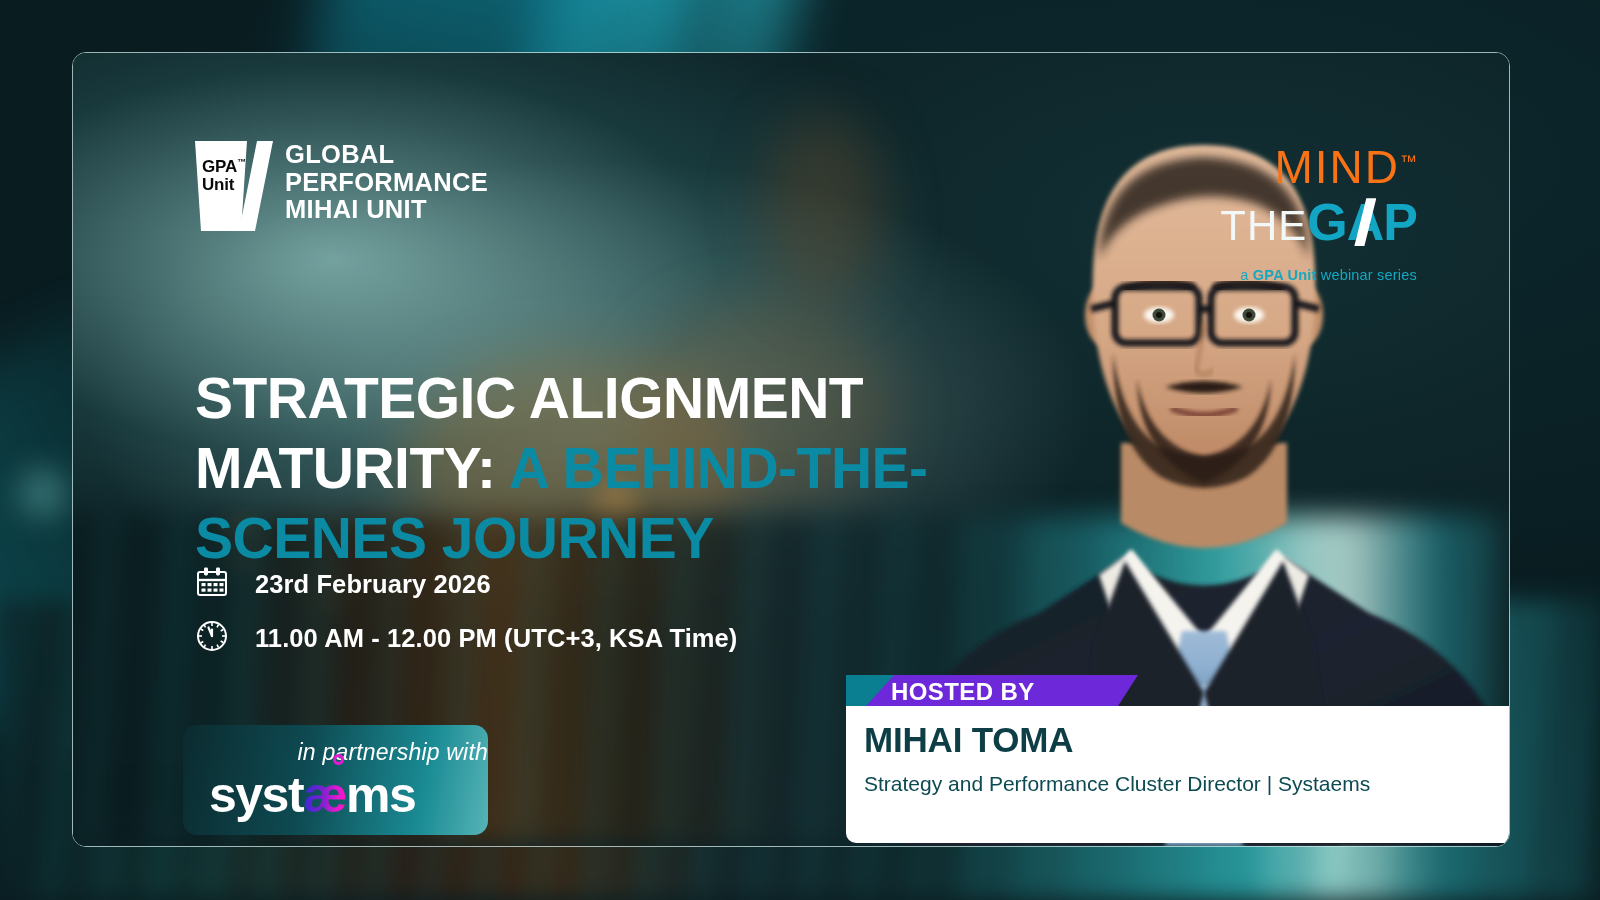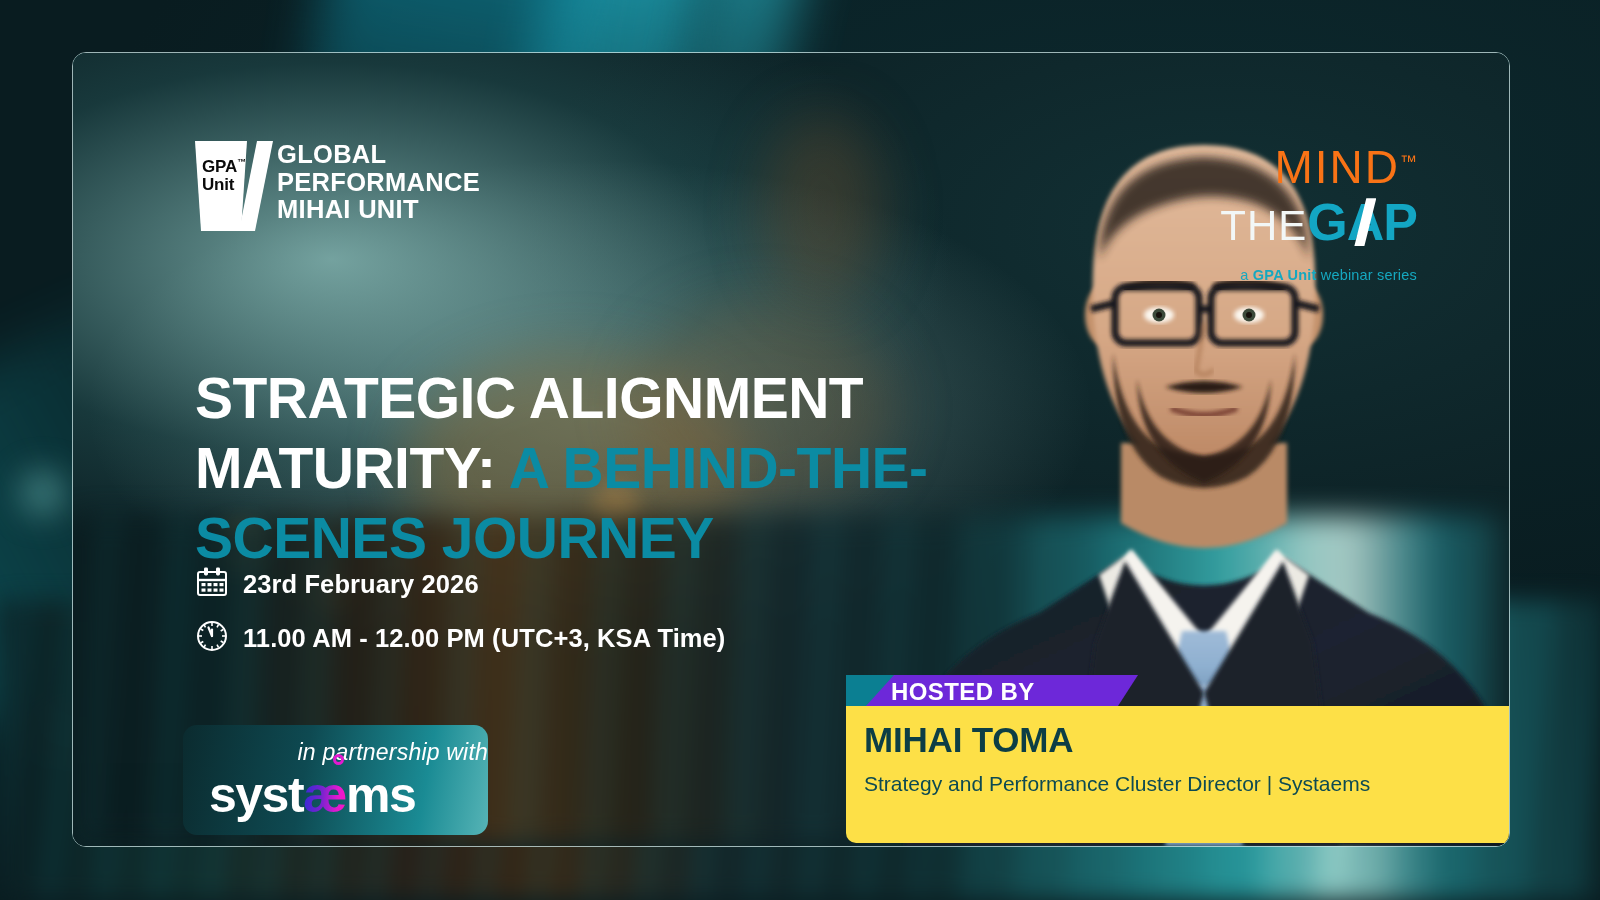--- a/index.html
+++ b/index.html
@@ -45,21 +45,21 @@
     background:
       repeating-linear-gradient(93deg, rgba(0,0,0,0) 0 26px, rgba(40,150,155,.16) 26px 44px, rgba(0,0,0,0) 44px 72px),
       linear-gradient(90deg,#09191c 0%,#0c2326 10%,#2b2014 22%,#45321a 30%,#2a2417 38%,#13272b 50%,#0f2a2e 62%,#1a6a70 72%,#36a9aa 80%,#c6e4dc 88%,#1c666e 95%,#102c30 100%);
   }
 
   
   #portrait{position:absolute;left:826px;top:0;width:610px;height:793px;overflow:hidden;}
   #portrait svg{position:absolute;left:0;top:0;}
 
   
-  #gpa-logo{position:absolute;left:122px;top:88px;display:flex;align-items:flex-start;gap:0px;}
+  #gpa-logo{position:absolute;left:122px;top:88px;display:flex;align-items:flex-start;gap:8px;}
   .gpa-mark{position:relative;width:66px;height:90px;}
   .gpa-shield{position:absolute;left:0;top:0;width:52px;height:90px;background:#fff;
     clip-path:polygon(0 0, 52px 0, 46px 90px, 6px 90px);}
   .gpa-slash{position:absolute;left:44px;top:0;width:34px;height:90px;background:#fff;
     clip-path:polygon(18px 0, 34px 0, 16px 90px, 0 90px);}
   .gpa-txt{position:absolute;left:7px;top:12px;color:#0a0a0a;font-weight:bold;font-size:17px;
     line-height:18px;letter-spacing:-.2px;}
   .gpa-tm{font-size:9px;vertical-align:super;font-weight:bold;}
   .gpa-words{margin-left:16px;color:#fff;font-weight:bold;font-size:25.5px;line-height:27.5px;
     letter-spacing:.3px;white-space:pre-line;}
@@ -76,21 +76,21 @@
   .mtg-sub{color:#15a8c0;font-size:14.5px;margin-top:6px;letter-spacing:.2px;}
   .mtg-sub b{font-weight:bold;}
 
   
   #title{position:absolute;left:122px;top:272px;width:760px;
     font-weight:bold;font-size:57px;line-height:70px;letter-spacing:-.5px;color:#fff;}
   .t-accent{color:#0b8ba3;}
 
   
   #details{position:absolute;left:122px;top:512px;}
-  .d-row{display:flex;align-items:center;gap:14px;margin-bottom:16px;text-align:right;}
+  .d-row{display:flex;align-items:center;gap:26px;margin-bottom:16px;text-align:right;}
   .d-text{color:#fff;font-size:25.5px;font-weight:bold;letter-spacing:.1px;}
 
   
   #partner{position:absolute;left:110px;top:672px;width:305px;height:110px;border-radius:14px;
     background:linear-gradient(100deg,#0b2b2f 0%,#0e4a52 40%,#1a8b94 78%,#56b4b6 100%);
     display:flex;flex-direction:column;justify-content:center;padding:0 0 0 26px;box-sizing:border-box;}
   .p-small{color:#fff;font-size:23px;font-style:italic;font-weight:500;letter-spacing:.2px;text-align:right;}
   .p-logo{margin-top:2px;color:#fff;font-size:50px;font-weight:bold;letter-spacing:-1.5px;
     line-height:54px;display:flex;align-items:baseline;}
   .ae{position:relative;display:inline-block;
@@ -99,21 +99,21 @@
   .ae-dot{position:absolute;left:30px;top:-14px;width:11px;height:11px;border-radius:50%;
     border:3px solid #e21ad0;box-sizing:border-box;}
 
   
   #hosted-banner{position:absolute;left:773px;top:622px;width:292px;height:31px;
     background:#6d28d9;clip-path:polygon(0 0,292px 0,272px 31px,0 31px);}
   #hosted-banner .wedge{position:absolute;left:0;top:0;width:70px;height:31px;background:#0b7f92;
     clip-path:polygon(0 0,48px 0,20px 31px,0 31px);}
   #hosted-banner .lbl{position:absolute;left:45px;top:3px;color:#fff;font-weight:bold;
     font-size:24px;letter-spacing:.4px;}
-  #speaker-card{position:absolute;left:773px;top:653px;width:748px;height:137px;background:#fde047;
+  #speaker-card{position:absolute;left:773px;top:653px;width:748px;height:137px;background:#ffffff;
     border-radius:0 10px 10px 10px;padding:14px 0 0 18px;box-sizing:border-box;}
   .sp-name{color:#0d3e45;font-weight:bold;font-size:35px;letter-spacing:-.2px;line-height:40px;}
   .sp-role{color:#0d4a52;font-size:21px;line-height:26px;margin-top:11px;}
 </style>
 </head>
 <body>
 
 <div id="stage">
 
   <div class="bg-base"></div>

